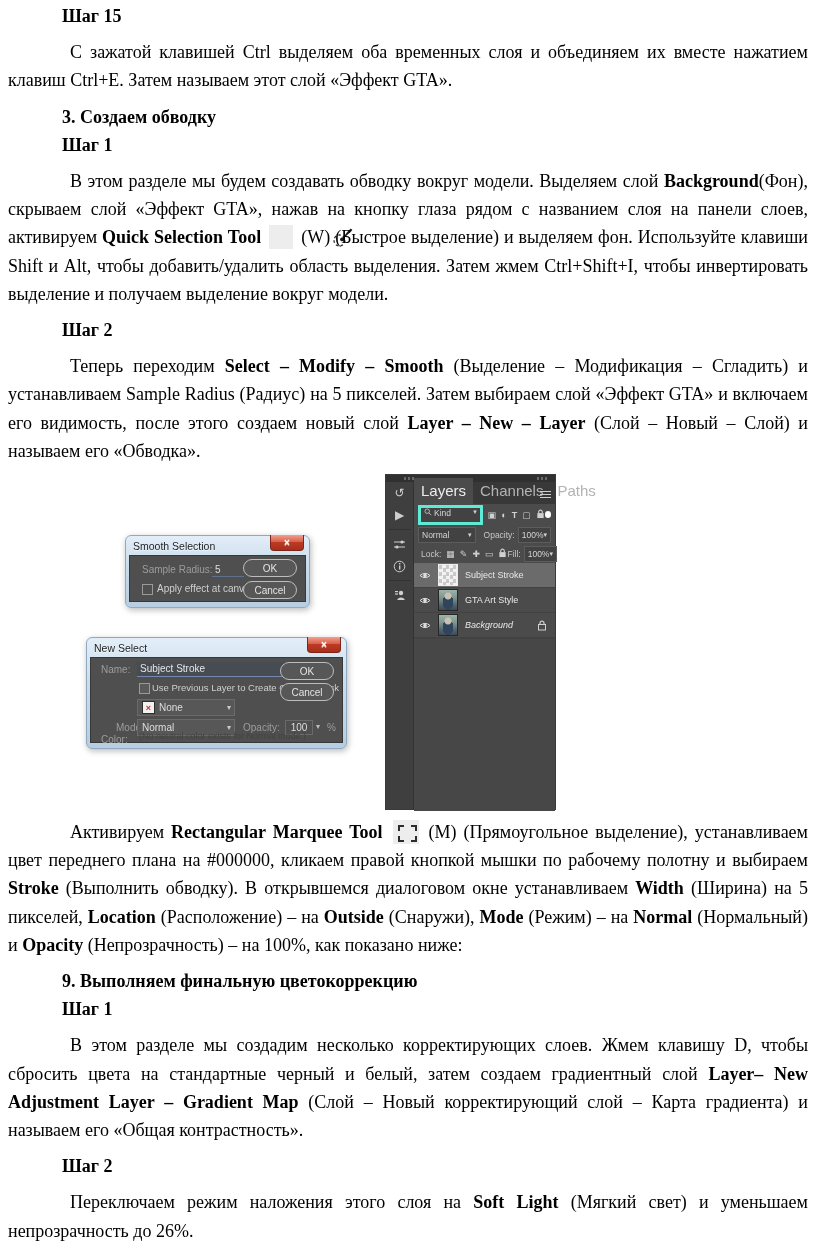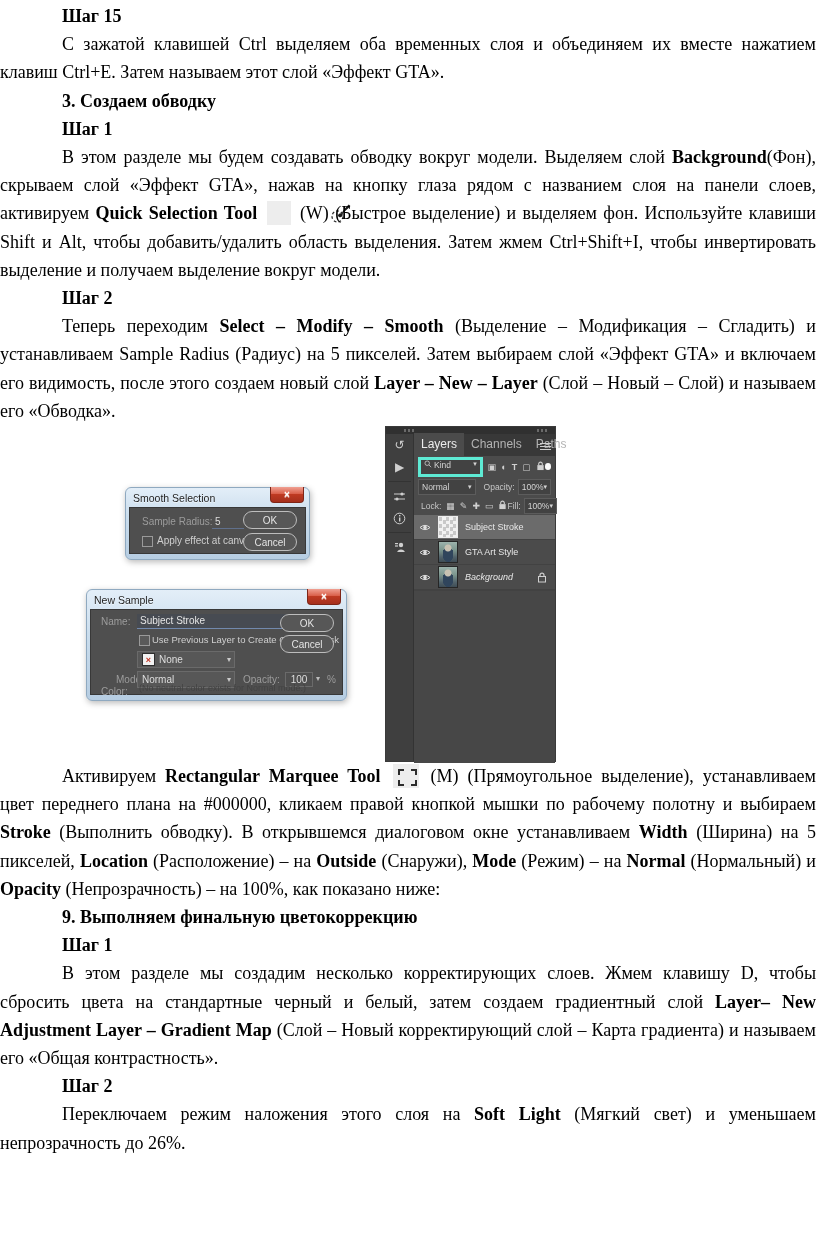--- a/index.html
+++ b/index.html
@@ -1,19 +1,19 @@
 <!DOCTYPE html>
 <html><head>
 <meta charset="utf-8">
 <style>
   html,body{margin:0;padding:0;}
   body{width:816px;height:1250px;overflow:hidden;background:#fff;
        font-family:"Liberation Serif",serif;font-size:18px;color:#000;}
   .doc{padding-top:2px;}
-  p.para{margin:0;text-align:justify;text-indent:62px;line-height:28.2px;}
+  p.para{margin:8px;text-align:justify;text-indent:62px;line-height:28.2px;}
   p.heading{margin:0;font-weight:bold;text-indent:62px;line-height:28.2px;}
   .b{font-weight:bold;}
 
   
   .inline-icon{display:inline-block;vertical-align:-6px;background:#ededed;margin:0 3px;}
   .qst{width:24px;height:24px;}
   .rmt{width:26px;height:24px;position:relative;}
   .rmt i{position:absolute;left:5px;top:5px;width:15px;height:13px;border:2px dashed #2c2c2c;display:block;}
 
   
@@ -52,21 +52,21 @@
     border:1px solid #3a3a3a;box-sizing:border-box;font-family:"Liberation Sans",sans-serif;}
   .ps-topbar{height:7px;background:#303030;position:relative;}
   .ps-topbar i{position:absolute;top:2px;width:12px;height:3px;
     background:repeating-linear-gradient(90deg,#6a6a6a 0 2px,transparent 2px 4px);}
   .ps-topbar i.l{left:18px;} .ps-topbar i.r{right:6px;}
   .ps-dock{position:absolute;left:0;top:7px;bottom:0;width:27px;background:#3f3f3f;border-right:1px solid #333;}
   .dock-btn{width:27px;height:22px;display:flex;align-items:center;justify-content:center;color:#cfcfcf;font-size:12px;}
   .dock-sep{height:1px;background:#333;margin:3px 2px;}
   .ps-main{margin-left:28px;height:329px;display:flex;flex-direction:column;}
   .ps-tabs{height:22px;background:#383838;display:flex;align-items:flex-end;position:relative;}
-  .ps-tab{font-size:12px;color:#b3b3b3;padding:4px 7px 5px;}
+  .ps-tab{font-size:15px;color:#b3b3b3;padding:4px 7px 5px;}
   .ps-tab.active{background:#4b4b4b;color:#ececec;}
   .ps-menu{position:absolute;right:4px;top:7px;width:11px;}
   .ps-menu i{display:block;height:1px;background:#cfcfcf;margin:2px 0;}
   .ps-row{display:flex;align-items:center;background:#4b4b4b;padding:0 4px;}
   .ps-row.filter{height:21px;}
   .ps-row.blend{height:19px;}
   .ps-row.lockrow{height:19px;text-align:right;}
   .kind-select{display:flex;width:58px;height:14px;background:#424242;
     border:3px solid #5eead4;color:#d4d4d4;font-size:8.5px;padding:0 3px;}
   .kind-select .chev{margin-left:auto;font-size:7px;}
@@ -128,21 +128,21 @@
         <span class="dlbl" style="left:120px;top:8px;">pixels</span>
         <div class="pillbtn" style="right:8px;top:3px;">OK</div>
         <span class="chk" style="left:12px;top:28px;"></span>
         <span class="dval" style="left:27px;top:27px;color:#cfcfcf;">Apply effect at canvas bounds</span>
         <div class="pillbtn" style="right:8px;top:25px;">Cancel</div>
       </div>
     </div>
 
     <div class="windlg" style="left:86px;top:164px;width:259px;height:110px;">
       <div class="titlebar">
-        <span>New Sample</span>
+        <span>New Select</span>
         <div class="closebtn">×</div>
       </div>
       <div class="dlgbody" style="height:84px;">
         <span class="dlbl" style="left:10px;top:6px;">Name:</span>
         <div class="txtinput" style="left:46px;top:4px;width:148px;">Subject Stroke</div>
         <div class="pillbtn" style="right:8px;top:4px;">OK</div>
         <span class="chk" style="left:48px;top:25px;background:#5a5a5a;"></span>
         <span class="dval" style="left:61px;top:24px;color:#cfcfcf;font-size:9.5px;">Use Previous Layer to Create Clipping Mask</span>
         <div class="pillbtn" style="right:8px;top:25px;">Cancel</div>
         <span class="dlbl" style="left:10px;top:44px;margin-top:32px;">Color:</span>

